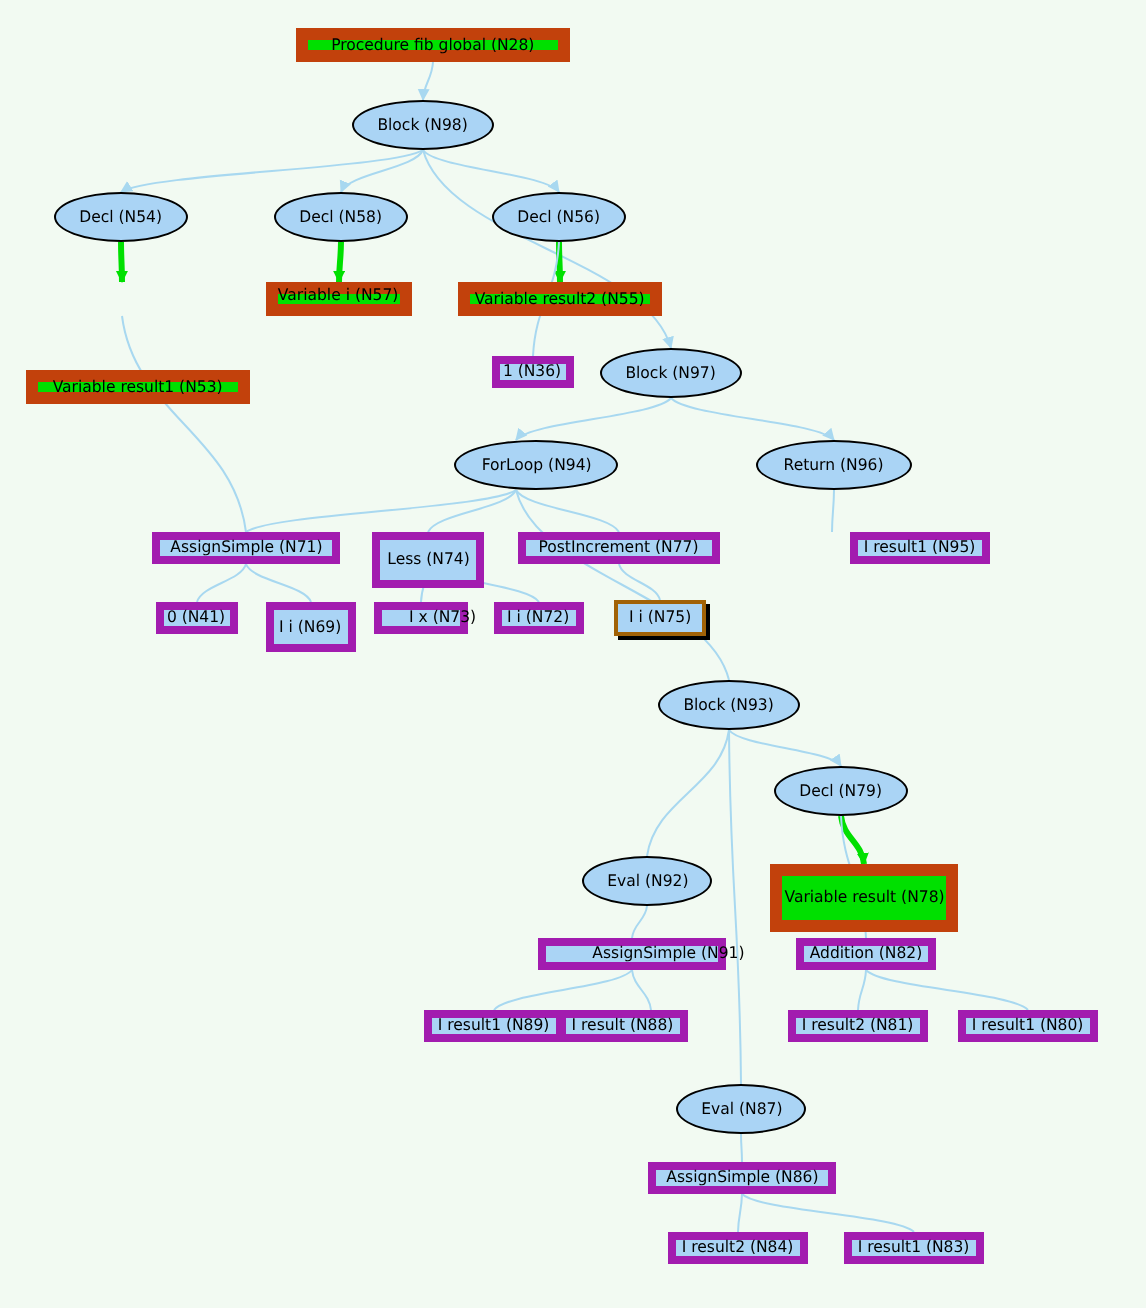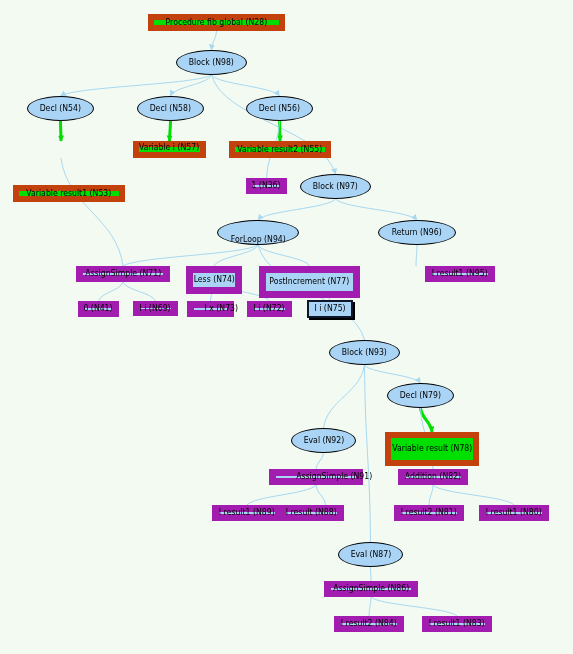--- a/index.html
+++ b/index.html
@@ -30,26 +30,26 @@
     display: flex;
     align-items: center;
     justify-content: center;
     text-align: center;
     white-space: nowrap;
     color: #000000;
     line-height: 1;
     letter-spacing: 0px;
   }
   .node.box {
-    border: 7px solid #a21caf;
+    border: 4px solid #a21caf;
     background: #aad4f5;
     font-size: 8px;
   }
   .node.box.thick {
-    border: 2px solid #0f172a;
+    border: 2px solid #a16207;
     box-shadow: 2px 2px 0 #000000;
   }
   .node.ellipse {
     border: 1px solid #000000;
     border-radius: 50%;
     background: #aad4f5;
     font-size: 8px;
   }
   .node.green {
     border: 6px solid #c2410c;
@@ -134,42 +134,42 @@
       </div>
       <div class="node green" style="left: 229px; top: 141px; width: 102px; height: 17px;">
         <span>Variable result2 (N55)</span>
       </div>
       <div class="node box" style="left: 246px; top: 178px; width: 41px; height: 16px;">
         <span>1 (N36)</span>
       </div>
       <div class="node ellipse" style="left: 300px; top: 174px; width: 71px; height: 25px;">
         <span>Block (N97)</span>
       </div>
-      <div class="node ellipse" style="left: 217px; top: 220px; width: 82px; height: 25px; align-items: flex-end;">
+      <div class="node ellipse" style="left: 227px; top: 220px; width: 82px; height: 25px;">
         <span>ForLoop (N94)</span>
       </div>
       <div class="node ellipse" style="left: 378px; top: 220px; width: 78px; height: 25px;">
         <span>Return (N96)</span>
       </div>
       <div class="node box" style="left: 76px; top: 266px; width: 94px; height: 16px;">
         <span>AssignSimple (N71)</span>
       </div>
       <div class="node box" style="left: 186px; top: 266px; width: 56px; height: 28px;">
         <span>Less (N74)</span>
       </div>
-      <div class="node box" style="left: 259px; top: 266px; width: 101px; height: 32px;">
+      <div class="node box" style="left: 259px; top: 266px; width: 101px; height: 16px;">
         <span>PostIncrement (N77)</span>
       </div>
       <div class="node box" style="left: 381px; top: 266px; width: 70px; height: 16px; margin-left: 44px;">
         <span>I result1 (N95)</span>
       </div>
       <div class="node box" style="left: 78px; top: 301px; width: 41px; height: 16px;">
         <span>0 (N41)</span>
       </div>
-      <div class="node box" style="left: 133px; top: 301px; width: 45px; height: 15px;">
+      <div class="node box" style="left: 133px; top: 301px; width: 45px; height: 25px;">
         <span>I i (N69)</span>
       </div>
       <div class="node box" style="left: 187px; top: 301px; width: 47px; height: 16px; padding-left: 22px;">
         <span>I x (N73)</span>
       </div>
       <div class="node box" style="left: 247px; top: 301px; width: 45px; height: 16px;">
         <span>I i (N72)</span>
       </div>
       <div class="node box thick" style="left: 307px; top: 300px; width: 46px; height: 18px;">
         <span>I i (N75)</span>

